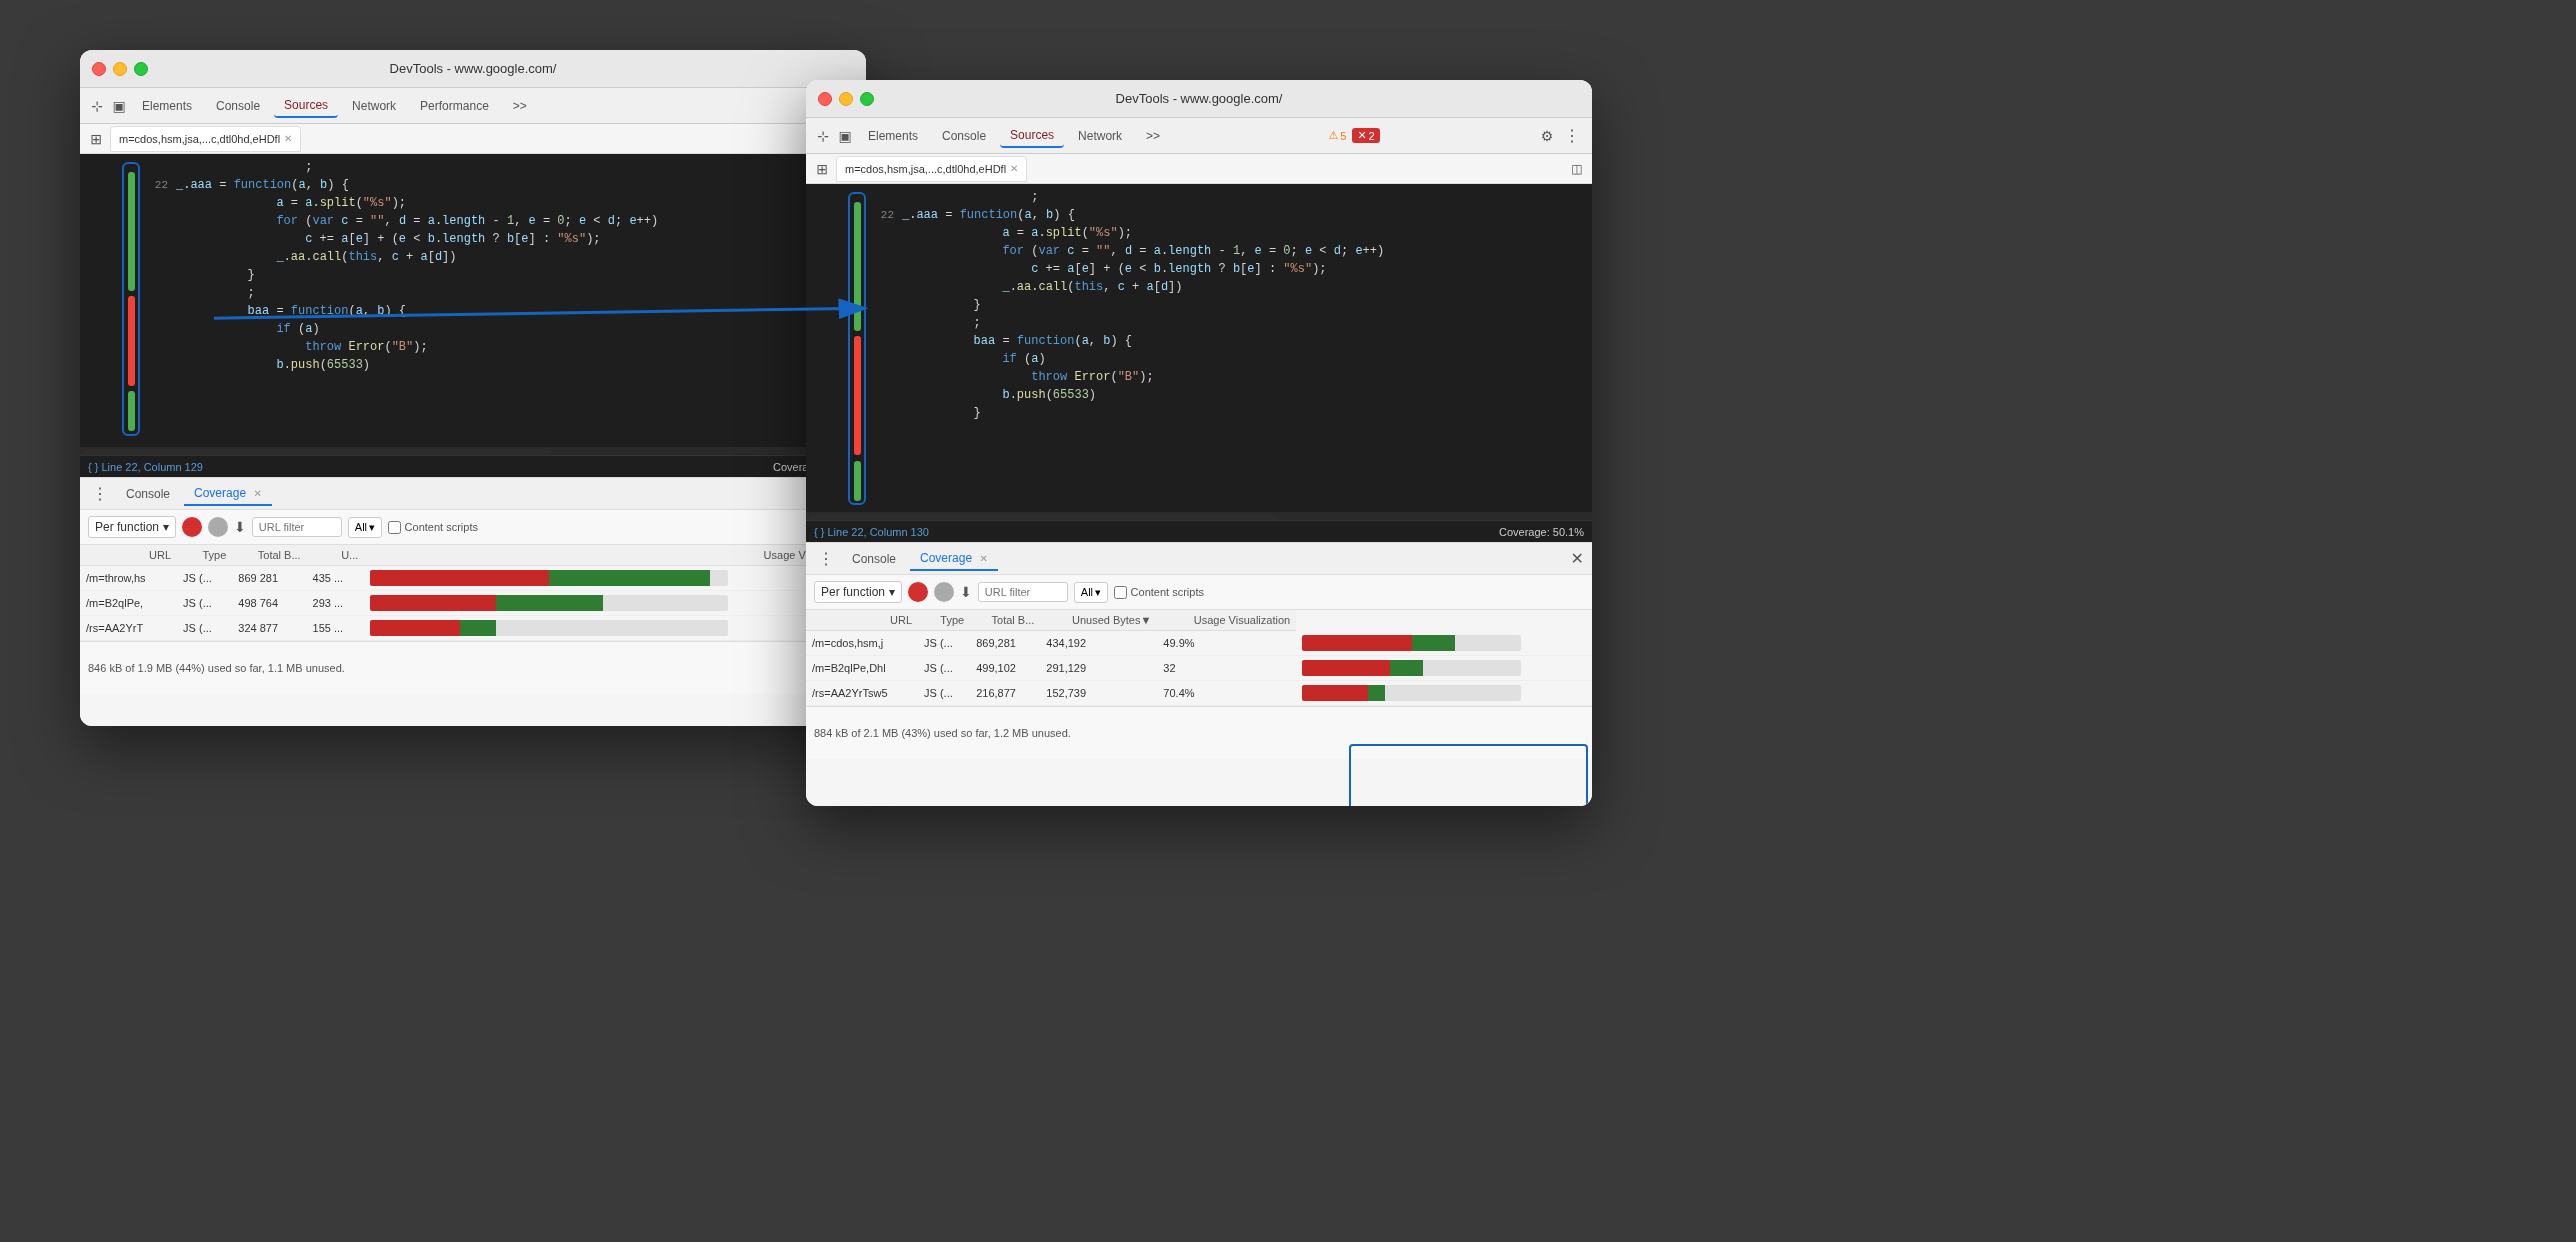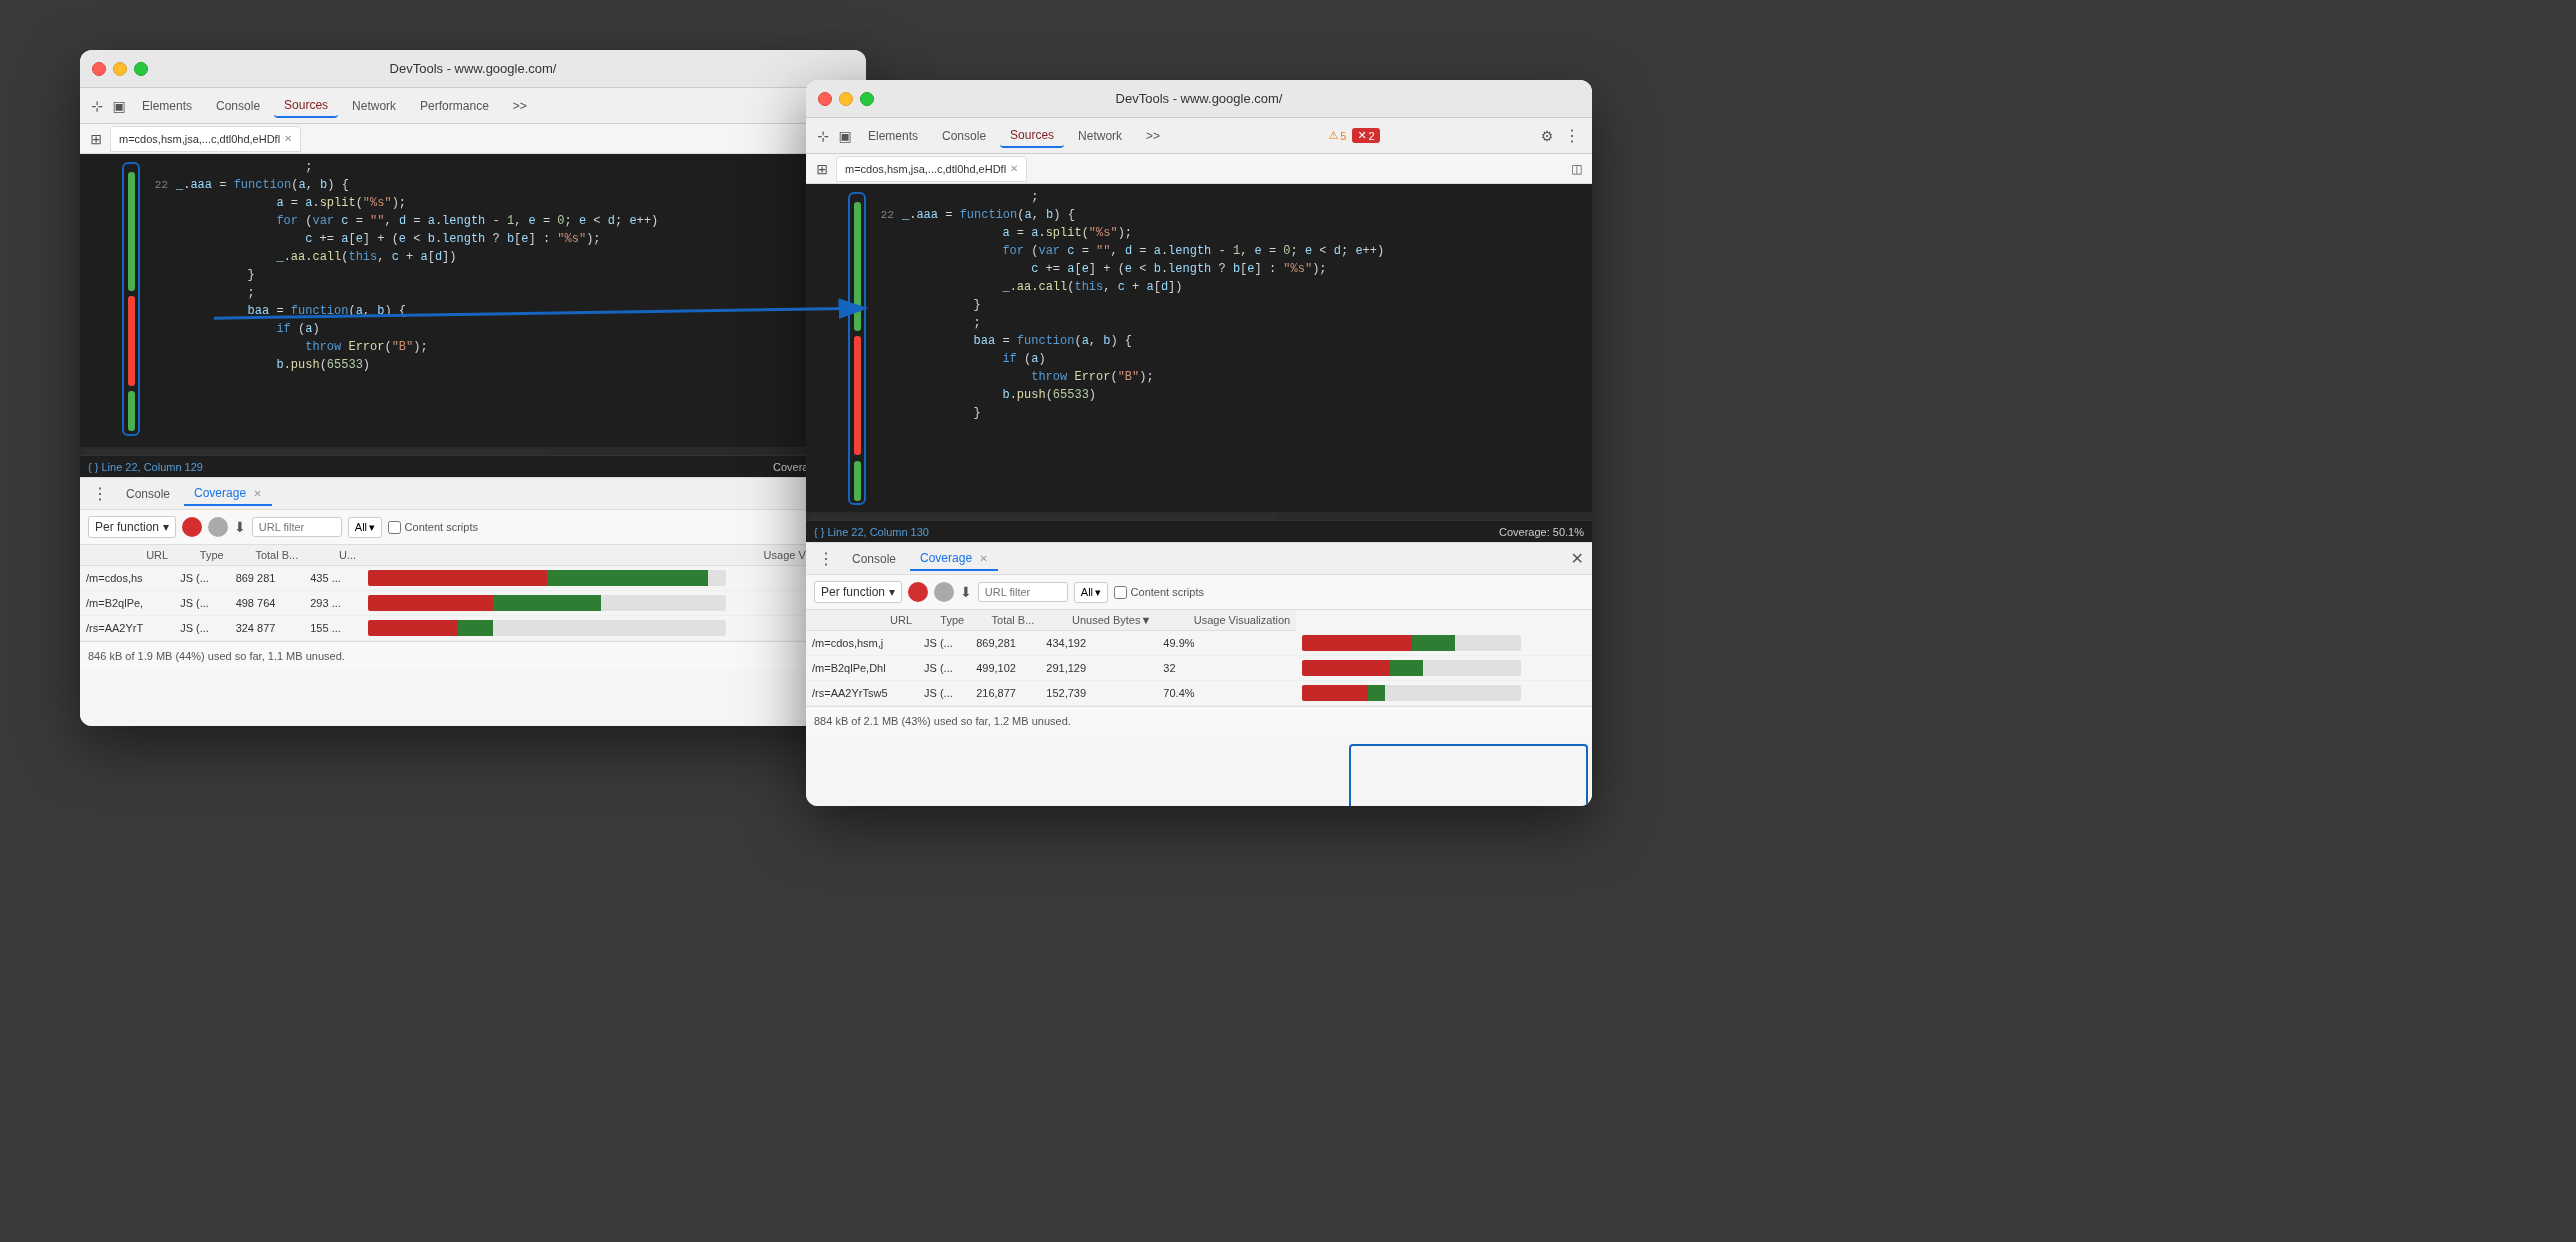--- a/index.html
+++ b/index.html
@@ -369,21 +369,21 @@
       background: #c62828;
       height: 100%;
     }
 
     .usage-bar-green {
       background: #2e7d32;
       height: 100%;
     }
 
     .footer-status {
-      padding: 8px 8px;
+      padding: 20px 8px;
       font-size: 11px;
       color: #555;
       border-top: 1px solid #ddd;
       background: #f8f8f8;
     }
 
     
     .kw { color: #569cd6; }
     .fn { color: #dcdcaa; }
     .str { color: #ce9178; }
@@ -571,21 +571,21 @@
         <tr>
           <th>URL</th>
           <th>Type</th>
           <th>Total B...</th>
           <th>U...</th>
           <th>Usage Visualization</th>
         </tr>
       </thead>
       <tbody>
         <tr>
-          <td>/m=cdos,hs</td>
+          <td>/m=throw,hs</td>
           <td>JS (...</td>
           <td>869 281</td>
           <td>435 ...</td>
           <td>
             <div class="usage-bar-container" style="width:358px;">
               <div class="usage-bar-red" style="width:50%;"></div>
               <div class="usage-bar-green" style="width:45%;"></div>
             </div>
           </td>
         </tr>

